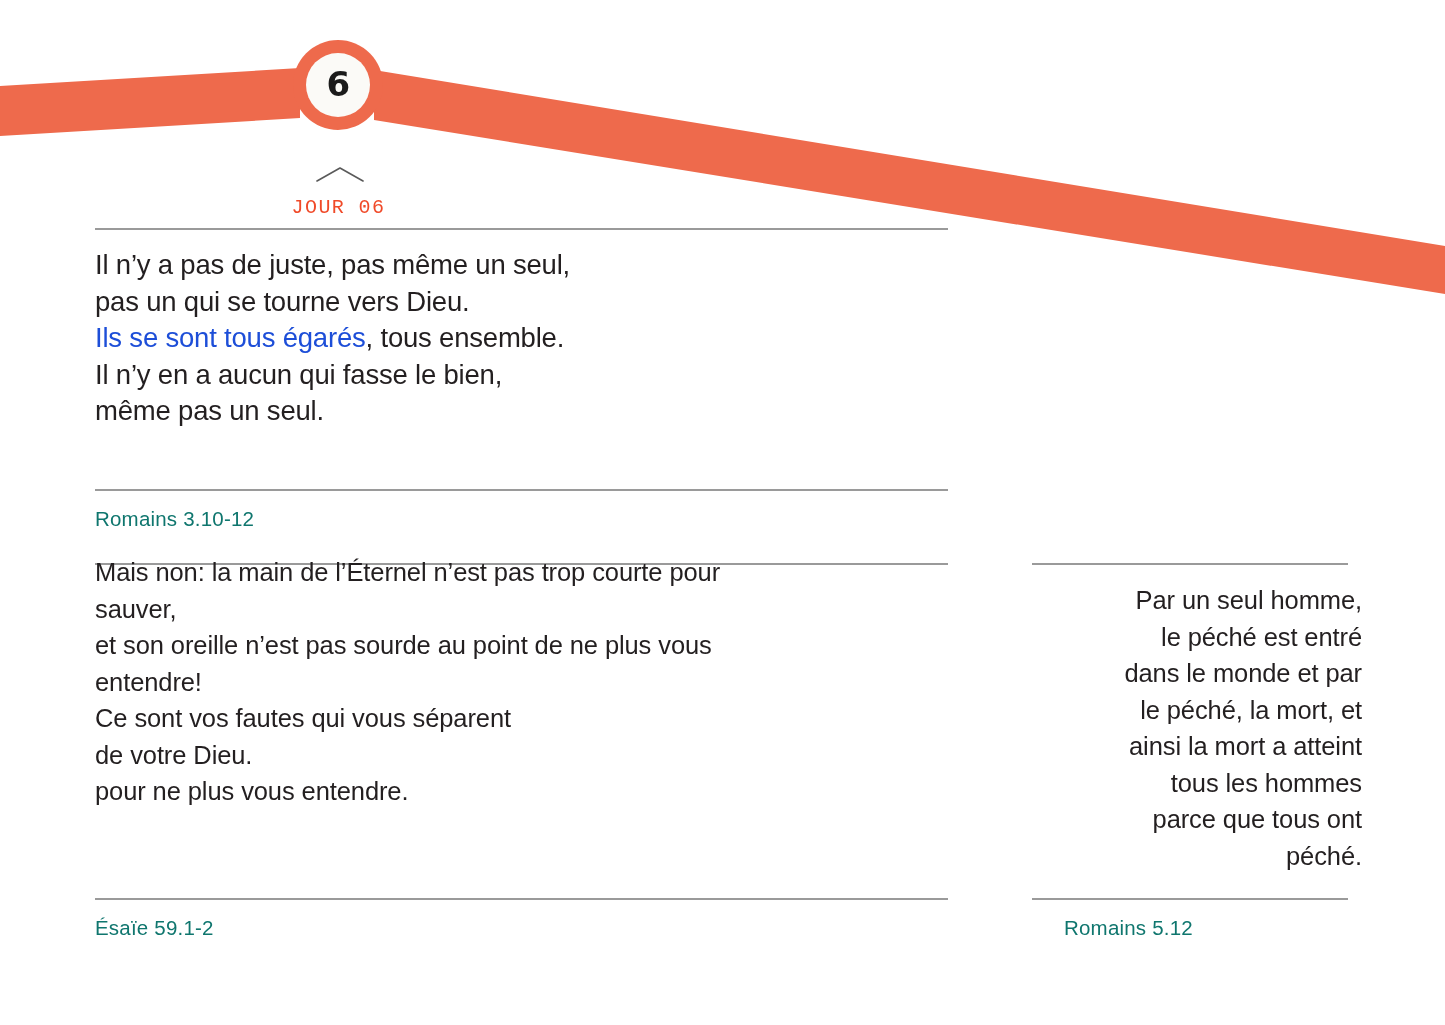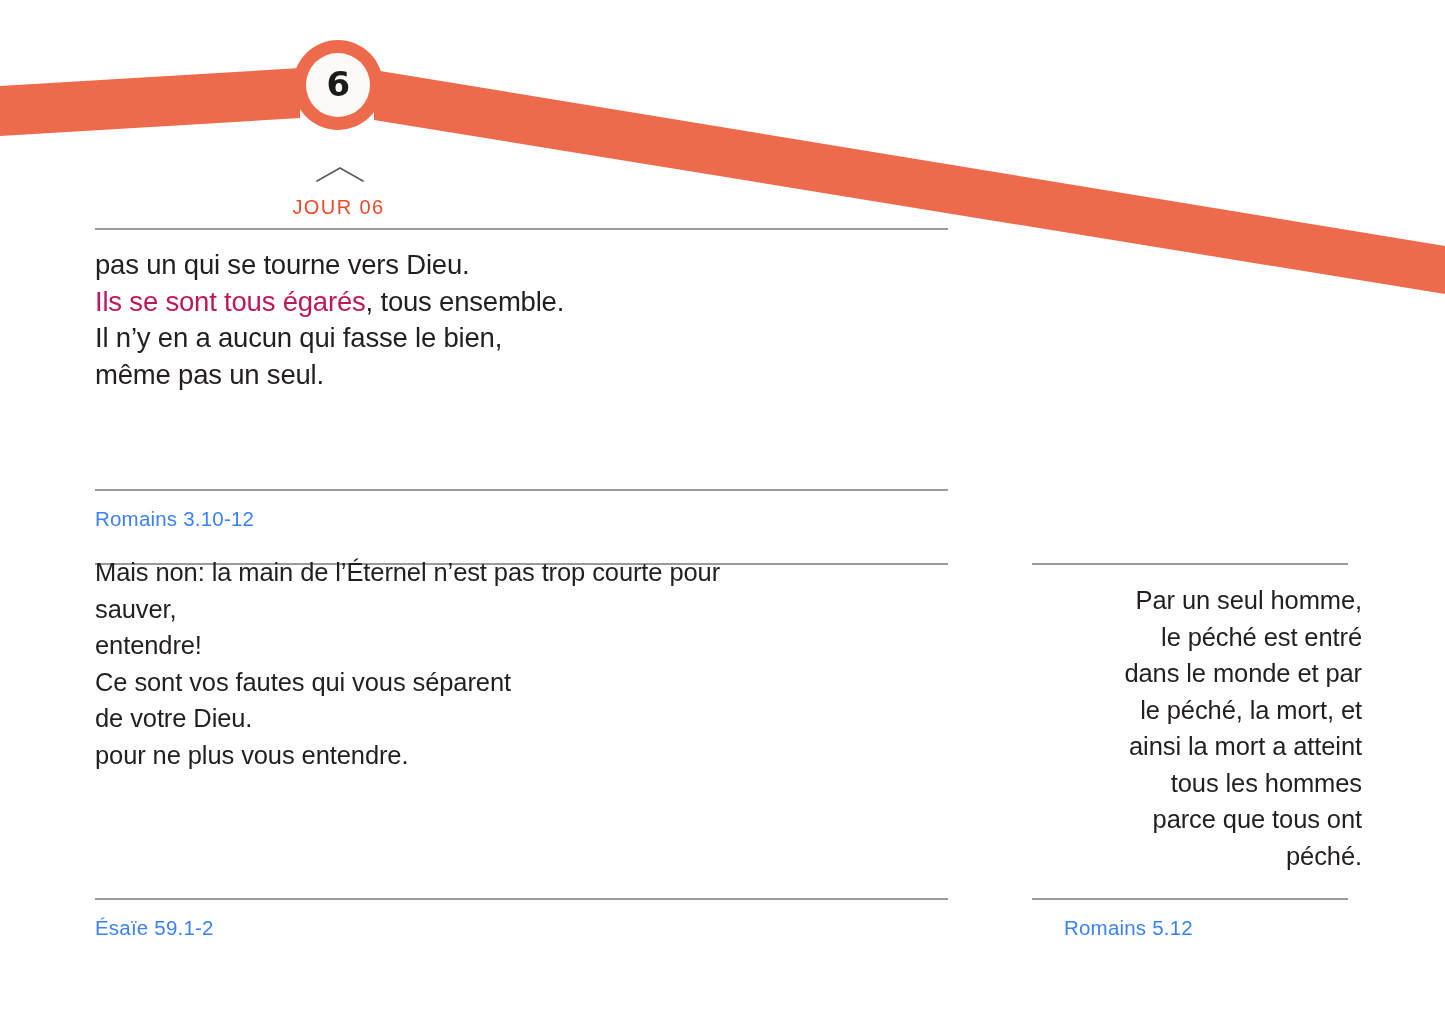--- a/index.html
+++ b/index.html
@@ -71,21 +71,21 @@
   }
   .jour-label {
     position: absolute;
     left: 0;
     top: 196px;
     width: 677px;
     text-align: center;
     font-size: 20px;
     letter-spacing: 1.4px;
     color: #f04a29;
-    font-family: Liberation Sans, sans-serif;
+    font-family: Liberation Mono, monospace;
     white-space: nowrap;
   }
 
   
   .rule {
     position: absolute;
     height: 2px;
     background: #9a9a9a;
   }
   .rule.left  { left: 95px;   width: 853px; }
@@ -98,26 +98,26 @@
     color: #231f20;
   }
   .verse-main {
     left: 95px;
     top: 247px;
     width: 880px;
     font-size: 27.5px;
     line-height: 36.5px;
     letter-spacing: -0.2px;
   }
-  .verse-main .hl { color: #be185d; }
+  .verse-main .hl { color: #1d4ed8; }
 
   .ref {
     font-size: 20.5px;
     letter-spacing: 0.2px;
-    color: #3b82f6;
+    color: #0f766e;
   }
   .ref-1 { left: 95px; top: 507px; }
 
   .verse-left {
     left: 95px;
     top: 554px;
     width: 880px;
     font-size: 25.5px;
     line-height: 36.5px;
     letter-spacing: -0.1px;
@@ -160,31 +160,33 @@
 <div class="jour-label">JOUR 06</div>
 
 <div class="rule left" style="top:228px;"></div>
 <div class="rule left" style="top:489px;"></div>
 <div class="rule left" style="top:563px;"></div>
 <div class="rule left" style="top:898px;"></div>
 <div class="rule right" style="top:563px;"></div>
 <div class="rule right" style="top:898px;"></div>
 
 <div class="block verse-main">
+    <span class="line">Il n’y a pas de juste, pas même un seul,</span>
     <span class="line">pas un qui se tourne vers Dieu.</span>
     <span class="line"><span class="hl">Ils se sont tous égarés</span>, tous ensemble.</span>
     <span class="line">Il n’y en a aucun qui fasse le bien,</span>
     <span class="line">même pas un seul.</span>
   </div>
 
 <div class="block ref ref-1">Romains 3.10-12</div>
 
 <div class="block verse-left">
     <span class="line">Mais non: la main de l’Éternel n’est pas trop courte pour</span>
     <span class="line">sauver,</span>
+    <span class="line">et son oreille n’est pas sourde au point de ne plus vous</span>
     <span class="line">entendre!</span>
     <span class="line">Ce sont vos fautes qui vous séparent</span>
     <span class="line">de votre Dieu.</span>
     <span class="line">pour ne plus vous entendre.</span>
   </div>
 
 <div class="block ref ref-2">Ésaïe 59.1-2</div>
 
 <div class="block verse-right">
     <span class="line">Par un seul homme,</span>

